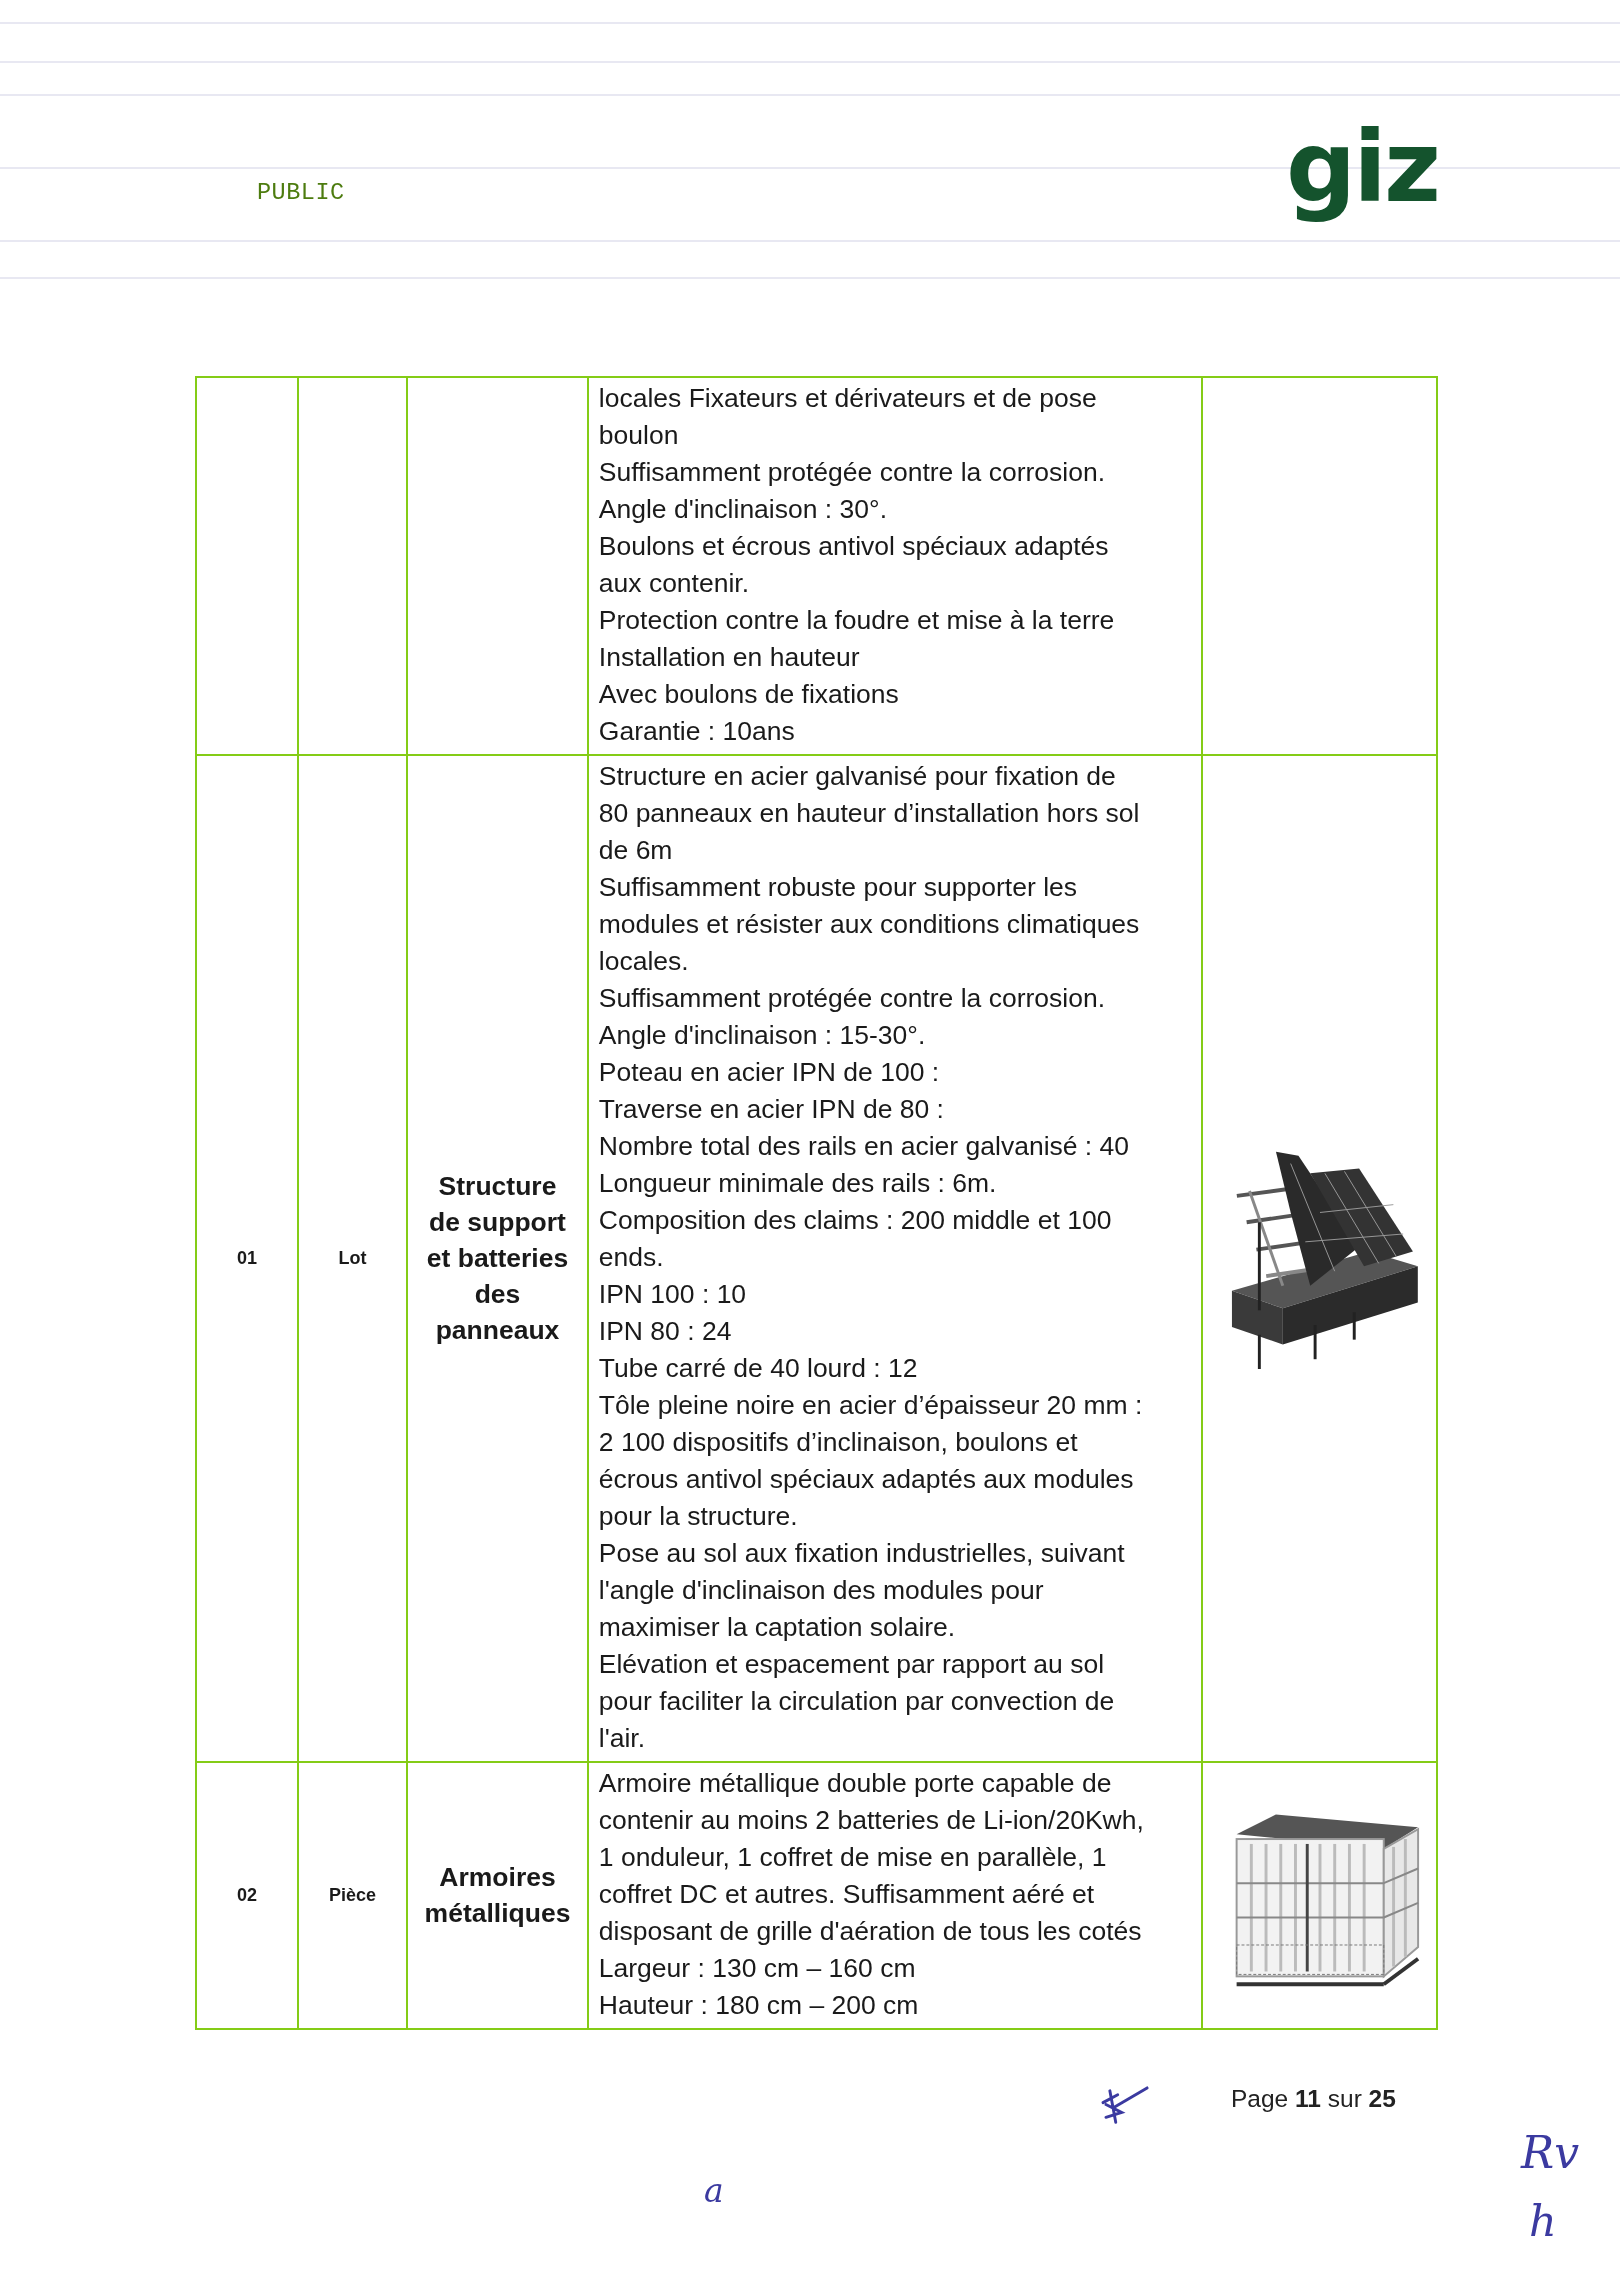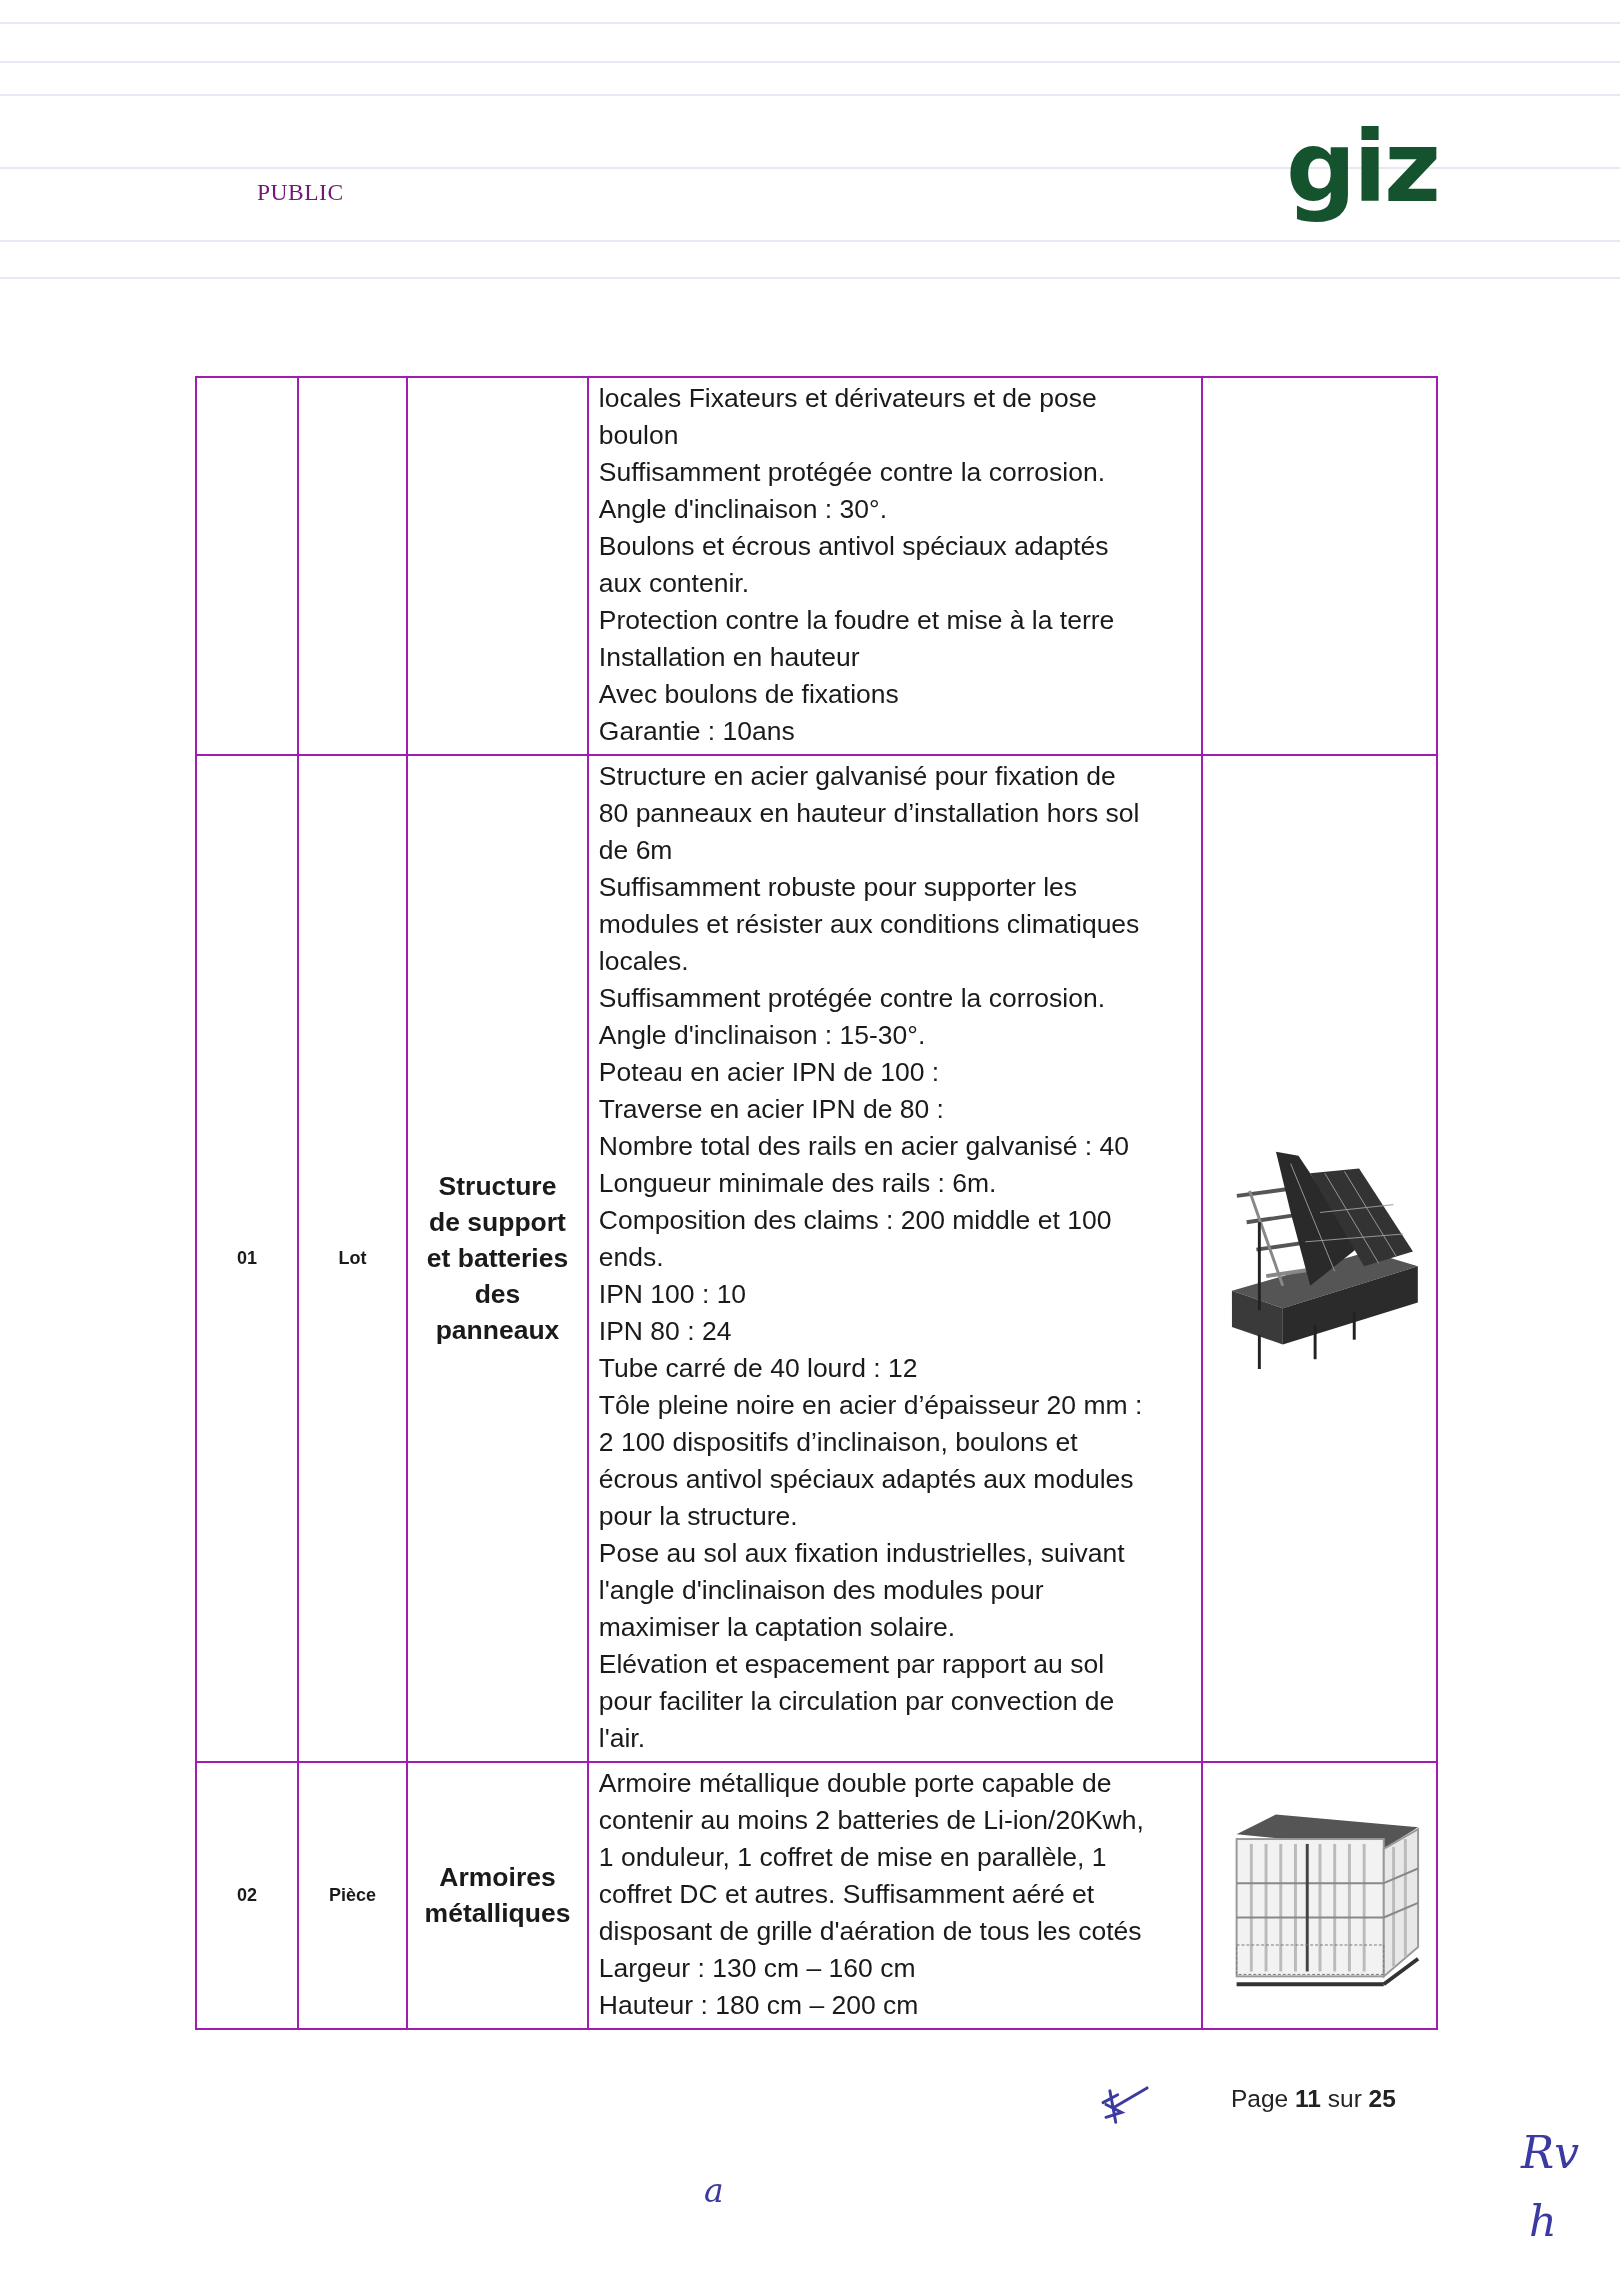--- a/index.html
+++ b/index.html
@@ -3,31 +3,31 @@
 <meta charset="utf-8">
 <style>
   html, body { margin: 0; padding: 0; }
   body {
     width: 1620px; height: 2291px; position: relative; overflow: hidden;
     background: #ffffff; font-family: "Liberation Sans", sans-serif; color: #1a1a1a;
   }
   .scanline { position: absolute; left: 0; width: 1620px; height: 2px; background: #e8e8f2; }
   .header-public {
     position: absolute; left: 257px; top: 179px; font-size: 23.5px; letter-spacing: 0.5px;
-    font-family: Liberation Serif, serif; color: #701a75;
+    font-family: Liberation Mono, monospace; color: #4d7c0f;
   }
   .header-logo {
     position: absolute; left: 1286px; top: 118px; font-size: 98px; font-weight: bold;
     font-family: "DejaVu Sans", sans-serif; color: #14532d; letter-spacing: -2.9px; line-height: 1;
   }
   table.spec {
     position: absolute; left: 195px; top: 376px; width: 1241px;
     border-collapse: collapse; table-layout: fixed;
   }
-  table.spec td { border: 2px solid #a21caf; padding: 0; vertical-align: middle; }
+  table.spec td { border: 2px solid #84cc16; padding: 0; vertical-align: middle; }
   col.c-no { width: 102px; } col.c-unit { width: 109px; } col.c-name { width: 181px; }
   col.c-desc { width: 614px; } col.c-img { width: 235px; }
   .num, .unit { text-align: center; font-weight: bold; font-size: 18px; }
   .name { text-align: center; font-weight: bold; font-size: 26.5px; line-height: 36px; }
   .desc { font-size: 26.5px; line-height: 37px; padding: 2px 7.8px 3.9px 9.8px !important; vertical-align: top !important; }
   .desc div { white-space: nowrap; }
   .imgcell { text-align: center; }
   .footer-page { position: absolute; left: 1231px; top: 2085px; font-size: 24.5px; color: #222; }
   .footer-page b { font-weight: bold; }
   .ink { position: absolute; color: #3b3aa0; font-family: "DejaVu Serif", serif; font-style: italic; }

